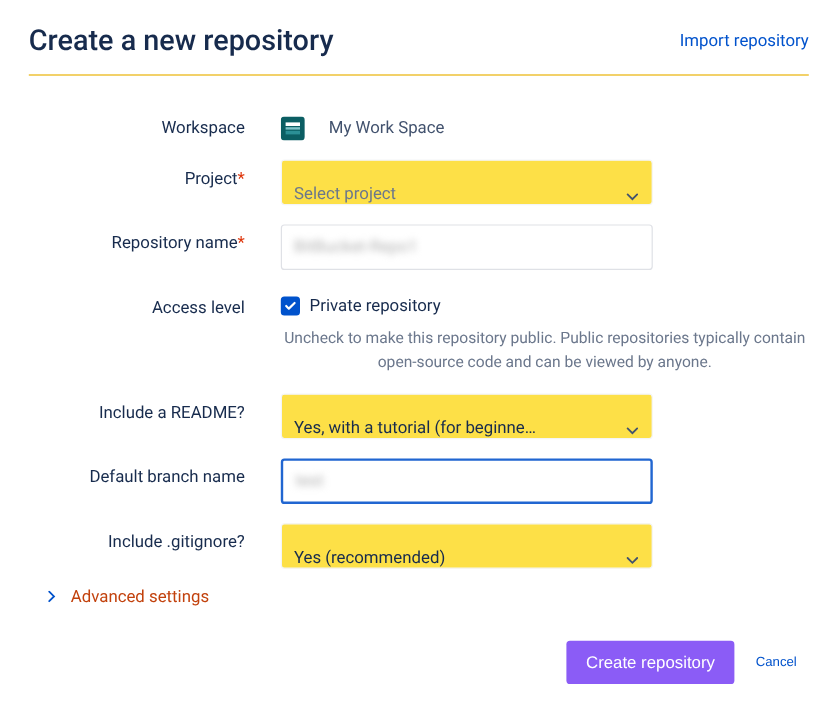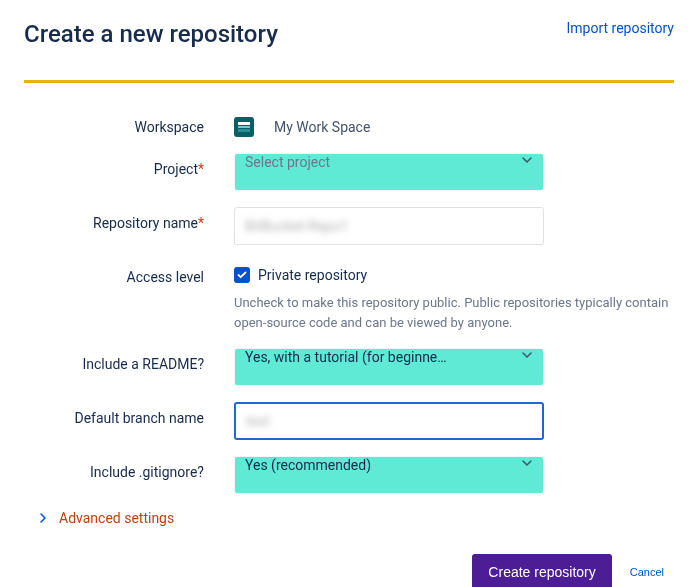--- a/index.html
+++ b/index.html
@@ -7,23 +7,23 @@
     font-family: -apple-system, BlinkMacSystemFont, "Segoe UI", Roboto, sans-serif;
     font-size: 14px;
     color: #172b4d;
     background: #fff;
     width: 698px;
     padding: 20px 24px;
   }
   .header-row {
     display: flex;
     justify-content: space-between;
-    align-items: flex-start;
-    border-bottom: 3px solid #eab308;
-    padding-bottom: 32px;
+    align-items: center;
+    border-bottom: 1px solid #eab308;
+    padding-bottom: 14px;
     margin-bottom: 28px;
   }
   h1 {
     font-size: 24px;
     font-weight: 500;
     color: #172b4d;
   }
   .import-link {
     color: #0052cc;
     font-size: 14px;
@@ -56,23 +56,23 @@
   }
   .ws-icon {
     width: 20px;
     height: 20px;
     display: flex;
     align-items: center;
     justify-content: center;
   }
   .select-box {
     display: flex;
-    align-items: flex-start;
+    align-items: flex-end;
     justify-content: space-between;
-    background: #5eead4;
+    background: #fde047;
     border: 1px solid #f4f5f7;
     border-radius: 3px;
     height: 38px;
     padding: 0 10px;
     font-size: 14px;
     color: #172b4d;
     cursor: pointer;
   }
   .select-box.placeholder { color: #6b778c; }
   .text-input {
@@ -129,21 +129,21 @@
   }
   .button-row {
     display: flex;
     justify-content: flex-end;
     align-items: center;
     gap: 18px;
     margin-top: 28px;
     padding-right: 10px;
   }
   .btn-primary {
-    background: #4c1d95;
+    background: #8b5cf6;
     color: #fff;
     border: none;
     border-radius: 3px;
     height: 36px;
     padding: 0 16px;
     font-size: 14px;
     cursor: pointer;
   }
   .btn-cancel {
     color: #0052cc;
@@ -201,21 +201,21 @@
   </div>
   <div class="form-control">
     <div class="text-input" style="display:flex;align-items:center;">
       <span class="blurred-text">BitBucket-Repo1</span>
     </div>
   </div>
 </div>
 
 <div class="form-row">
   <div class="form-label">Access level</div>
-  <div class="form-control" style="max-width:440px;">
+  <div class="form-control" style="max-width:440px;text-align:center;">
     <div class="checkbox-row">
       <div class="checkbox">
         <svg width="10" height="10" viewBox="0 0 10 10">
             <path d="M1.5 5l2.2 2.2L8.5 2.5" stroke="#fff" stroke-width="1.8" fill="none" stroke-linecap="round" stroke-linejoin="round"></path>
           </svg>
       </div>
       <span>Private repository</span>
     </div>
     <div class="help-text">Uncheck to make this repository public. Public repositories typically contain open-source code and can be viewed by anyone.</div>
   </div>

